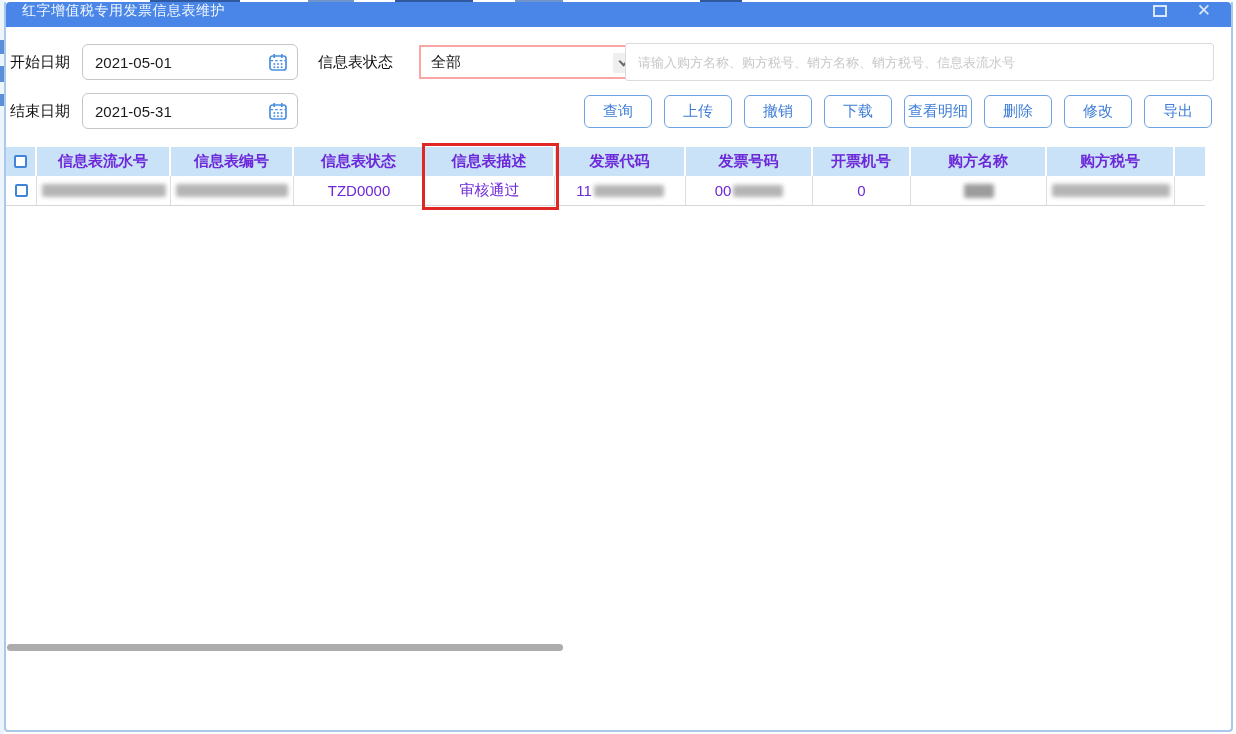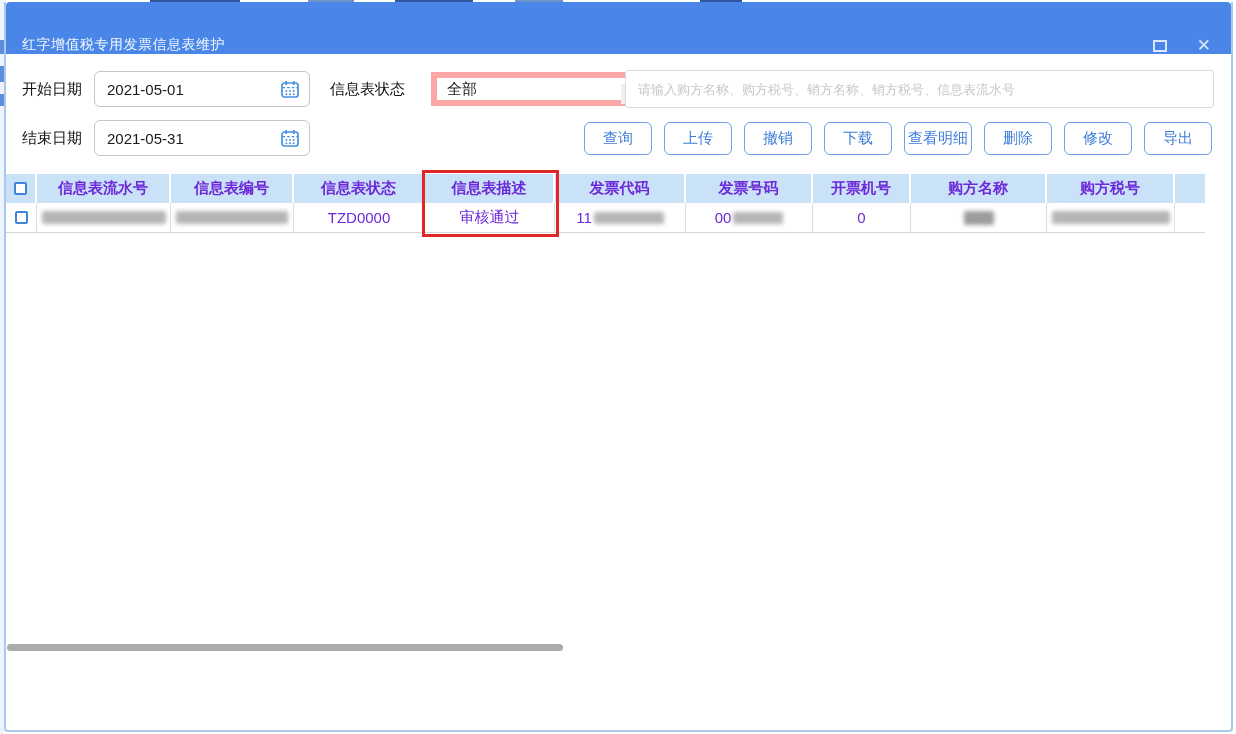--- a/index.html
+++ b/index.html
@@ -10,38 +10,38 @@
   
   .frag { position:absolute; top:0; height:5px; background:#30589f; }
   .frag.lt { background:#6f94c9; }
   .left-strip { position:absolute; left:0; top:0; width:4px; height:734px; background:#eef4fb; }
   .left-strip .bit { position:absolute; left:0; width:4px; background:#5b8fd9; }
 
   
   .dialog { position:absolute; left:4px; top:2px; width:1229px; height:730px;
             background:#fff; border:2px solid #aac8ea; border-top:none;
             border-radius:0 0 4px 4px; }
-  .titlebar { height:52px; background:#4a86e8; border-radius:4px 4px 0 0;
-              display:flex; align-items:flex-end; padding:0 16px; }
+  .titlebar { height:25px; background:#4a86e8; border-radius:4px 4px 0 0;
+              display:flex; align-items:flex-start; padding:0 16px; }
   .title { color:#f3f8ff; font-size:14px; letter-spacing:0.5px; }
   .win-controls { margin-left:auto; display:flex; align-items:center; gap:30px; margin-right:4px; }
   .max-btn { width:14px; height:12px; border:2px solid #d9e6fb; cursor:pointer; }
   .close-btn { color:#d9e6fb; font-size:17px; line-height:1; cursor:pointer; }
 
   
-  .filters { position:relative; padding:16px 0 0 16px; }
+  .filters { position:relative; padding:16px 0 0 4px; }
   .frow { display:flex; align-items:center; height:38px; margin-bottom:11px; }
   .flabel { font-size:15px; color:#111; width:72px; flex:none; }
   .dateinput { width:216px; height:36px; border:1px solid #c6c6c6; border-radius:6px;
                display:flex; align-items:center; padding:0 9px 0 12px; background:#fff; }
   .dateinput input { border:0; outline:0; flex:1; min-width:0; font-size:15px; color:#1a1a1a;
                      font-family:inherit; background:transparent; }
   .cal { flex:none; display:flex; cursor:pointer; }
   .slabel { font-size:15px; color:#111; margin-left:20px; flex:none; }
-  .select { margin-left:26px; width:219px; height:34px; border:6px solid #fca5a5;
+  .select { margin-left:26px; width:219px; height:34px; border:2px solid #fca5a5;
             display:flex; align-items:center; padding-left:10px; font-size:15px; color:#1a1a1a;
             position:relative; background:#fff; cursor:pointer; }
   .select .chevbox { position:absolute; right:3px; top:6px; width:20px; height:20px;
                      background:#efefef; display:flex; align-items:center; justify-content:center; }
   .chevron { width:7px; height:7px; border-right:2px solid #6b6b6b; border-bottom:2px solid #6b6b6b;
              transform:rotate(45deg); margin-top:-3px; }
   .search { position:absolute; left:619px; top:16px; width:589px; height:38px;
             border:1px solid #dbdbdb; border-radius:3px; font-size:13px; color:#1a1a1a;
             padding:0 12px; font-family:inherit; outline:none; }
   .search::placeholder { color:#c7c7c7; }

